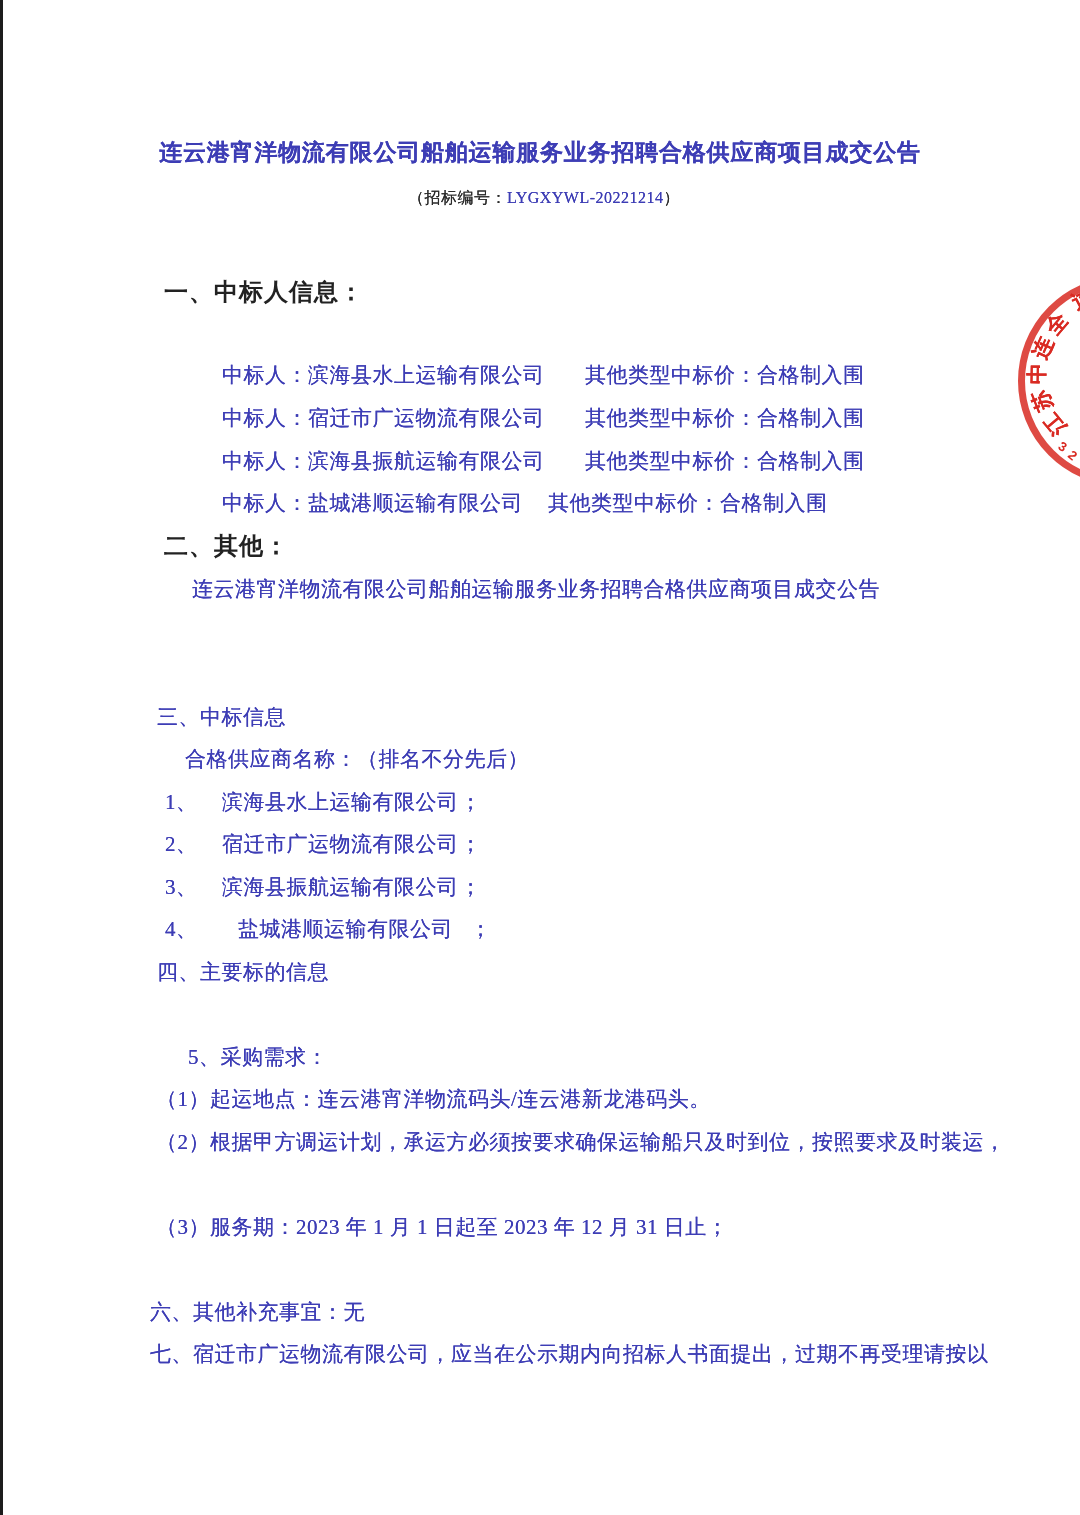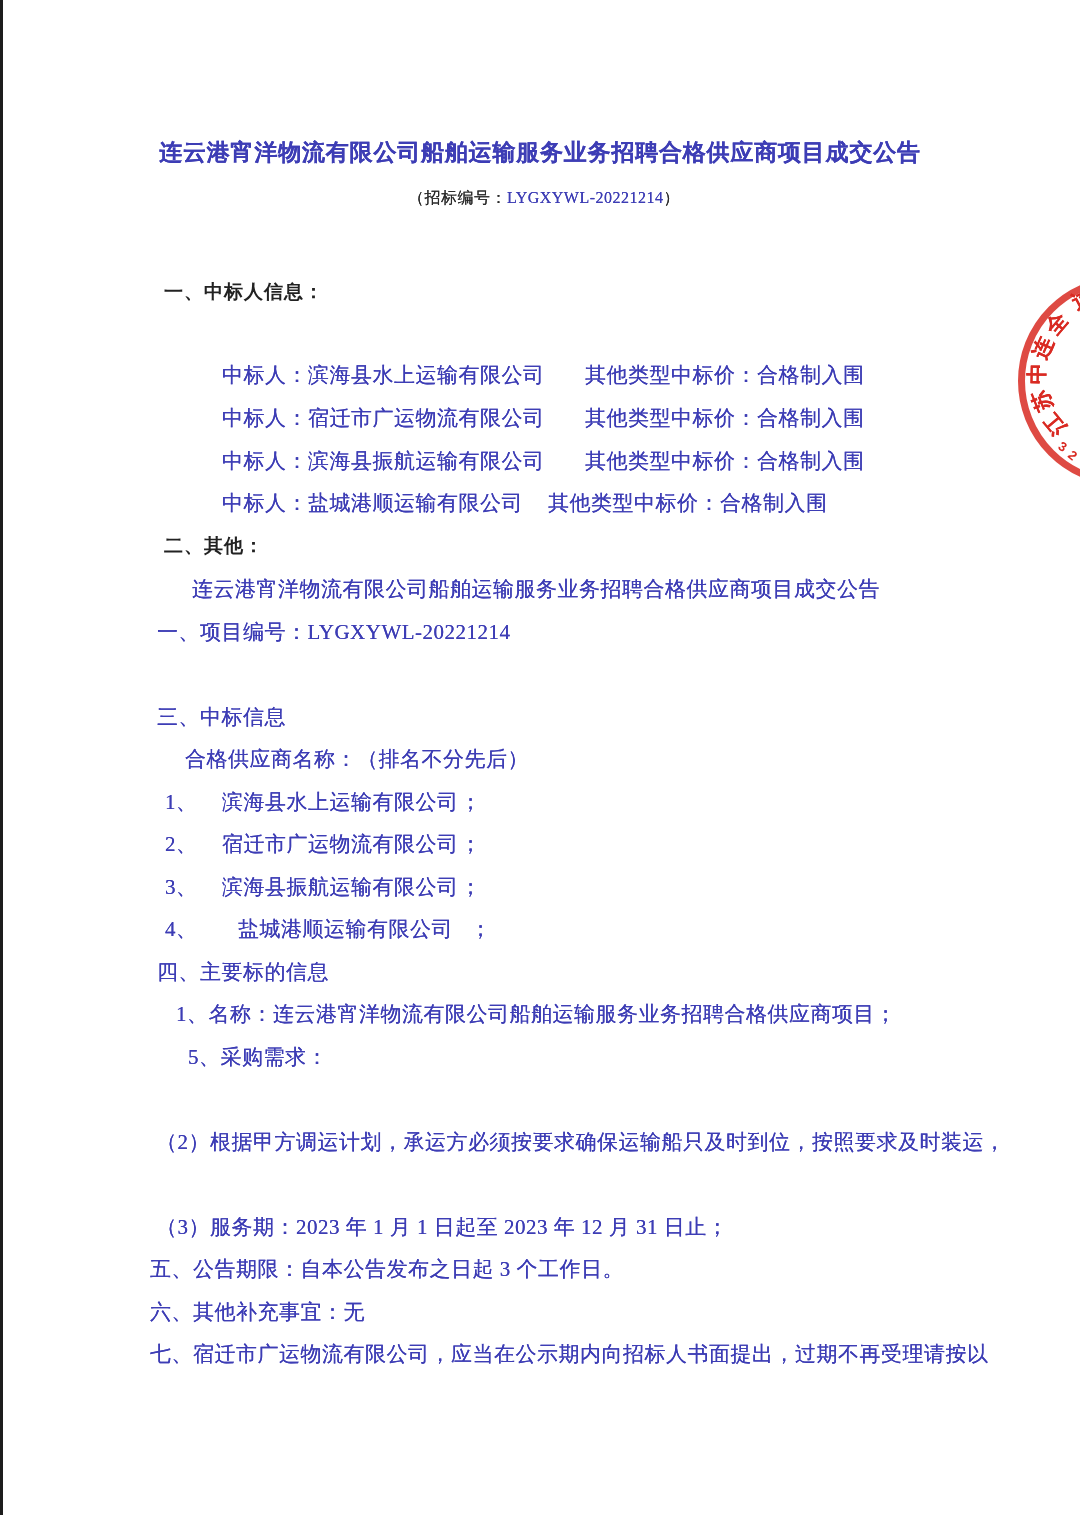--- a/index.html
+++ b/index.html
@@ -10,21 +10,21 @@
   }
   .edge-strip{position:absolute;left:0;top:0;width:3px;height:1515px;background:#1c1c1c;}
   .line{
     position:absolute;font-size:21px;line-height:27px;white-space:nowrap;
     color:#3d3db5;letter-spacing:.5px;text-shadow:0 0 .6px currentColor;
   }
   .blue{color:#3d3db5;}
   .black{color:#2b2b2b;}
   .heading{
     color:#222;font-family:"Liberation Sans","DejaVu Sans",sans-serif;
-    font-weight:bold;font-size:19px;letter-spacing:1px;text-shadow:none;
+    font-weight:bold;font-size:24px;letter-spacing:1px;text-shadow:none;
   }
   .doc-title{
     left:0;width:1080px;text-align:center;font-weight:bold;font-size:23px;letter-spacing:.8px;
   }
   .subtitle{left:4px;width:1080px;text-align:center;font-size:16px;}
   .abs{position:absolute;}
   .stamp-ring{
     position:absolute;left:1018px;top:276px;width:196px;height:196px;
     border:7px solid rgba(216,42,34,.85);border-radius:50%;
     box-sizing:content-box;background:transparent;
@@ -63,21 +63,20 @@
     <span class="abs" style="left:222px"><span>中标人：</span><span>滨海县振航运输有限公司</span></span>
     <span class="abs" style="left:585px"><span>其他类型中标价：</span><span>合格制入围</span></span>
   </div>
   <div class="line" style="top:490px;left:0;width:1080px">
     <span class="abs" style="left:222px"><span>中标人：</span><span>盐城港顺运输有限公司</span></span>
     <span class="abs" style="left:548px"><span>其他类型中标价：</span><span>合格制入围</span></span>
   </div>
 
   <div class="line heading" style="top:532px;left:164px">二、其他：</div>
   <div class="line" style="top:576px;left:192px">连云港宵洋物流有限公司船舶运输服务业务招聘合格供应商项目成交公告</div>
-  <div class="line" style="top:619px;left:157px">一、项目编号：LYGXYWL-20221214</div>
   <div class="line" style="top:704px;left:157px">三、中标信息</div>
   <div class="line" style="top:746px;left:185px">合格供应商名称：（排名不分先后）</div>
 
   <div class="line" style="top:789px;left:0;width:1080px">
     <span class="abs" style="left:165px">1、</span>
     <span class="abs" style="left:222px">滨海县水上运输有限公司</span>
     <span class="abs" style="left:460px">；</span>
   </div>
   <div class="line" style="top:831px;left:0;width:1080px">
     <span class="abs" style="left:165px">2、</span>
@@ -89,25 +88,24 @@
     <span class="abs" style="left:222px">滨海县振航运输有限公司</span>
     <span class="abs" style="left:460px">；</span>
   </div>
   <div class="line" style="top:916px;left:0;width:1080px">
     <span class="abs" style="left:165px">4、</span>
     <span class="abs" style="left:238px">盐城港顺运输有限公司</span>
     <span class="abs" style="left:470px">；</span>
   </div>
 
   <div class="line" style="top:959px;left:157px">四、主要标的信息</div>
-  <div class="line" style="top:1001px;left:176px">1、名称：连云港宵洋物流有限公司船舶运输服务业务招聘合格供应商项目；</div>
   <div class="line" style="top:1044px;left:188px">5、采购需求：</div>
+  <div class="line" style="top:1086px;left:156px">（1）起运地点：连云港宵洋物流码头/连云港新龙港码头。</div>
   <div class="line" style="top:1129px;left:156px">（2）根据甲方调运计划，承运方必须按要求确保运输船只及时到位，按照要求及时装运，</div>
   <div class="line" style="top:1214px;left:156px">（3）服务期：2023 年 1 月 1 日起至 2023 年 12 月 31 日止；</div>
-  <div class="line" style="top:1256px;left:150px">五、公告期限：自本公告发布之日起 3 个工作日。</div>
   <div class="line" style="top:1299px;left:150px">六、其他补充事宜：无</div>
   <div class="line" style="top:1341px;left:150px">七、宿迁市广运物流有限公司，应当在公示期内向招标人书面提出，过期不再受理请按以</div>
 
   <div class="stamp-ring"></div>
   <span class="stamp-char" style="left:1072px;top:288px;transform:rotate(-28deg)">过</span>
   <span class="stamp-char" style="left:1046px;top:313px;transform:rotate(-50deg)">全</span>
   <span class="stamp-char" style="left:1032px;top:337px;transform:rotate(-66deg)">连</span>
   <span class="stamp-char" style="left:1026px;top:363px;transform:rotate(-89deg)">中</span>
   <span class="stamp-char" style="left:1031px;top:390px;transform:rotate(-112deg)">苏</span>
   <span class="stamp-char" style="left:1044px;top:414px;transform:rotate(-130deg)">江</span>

